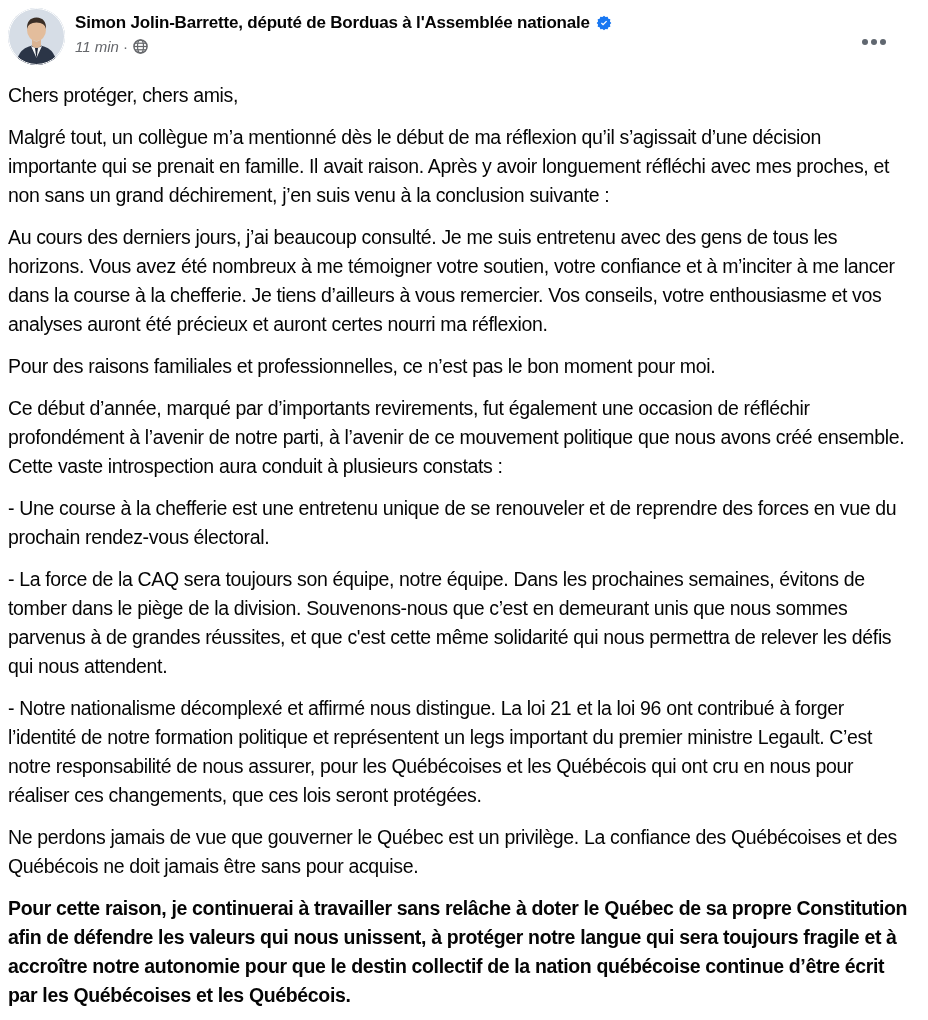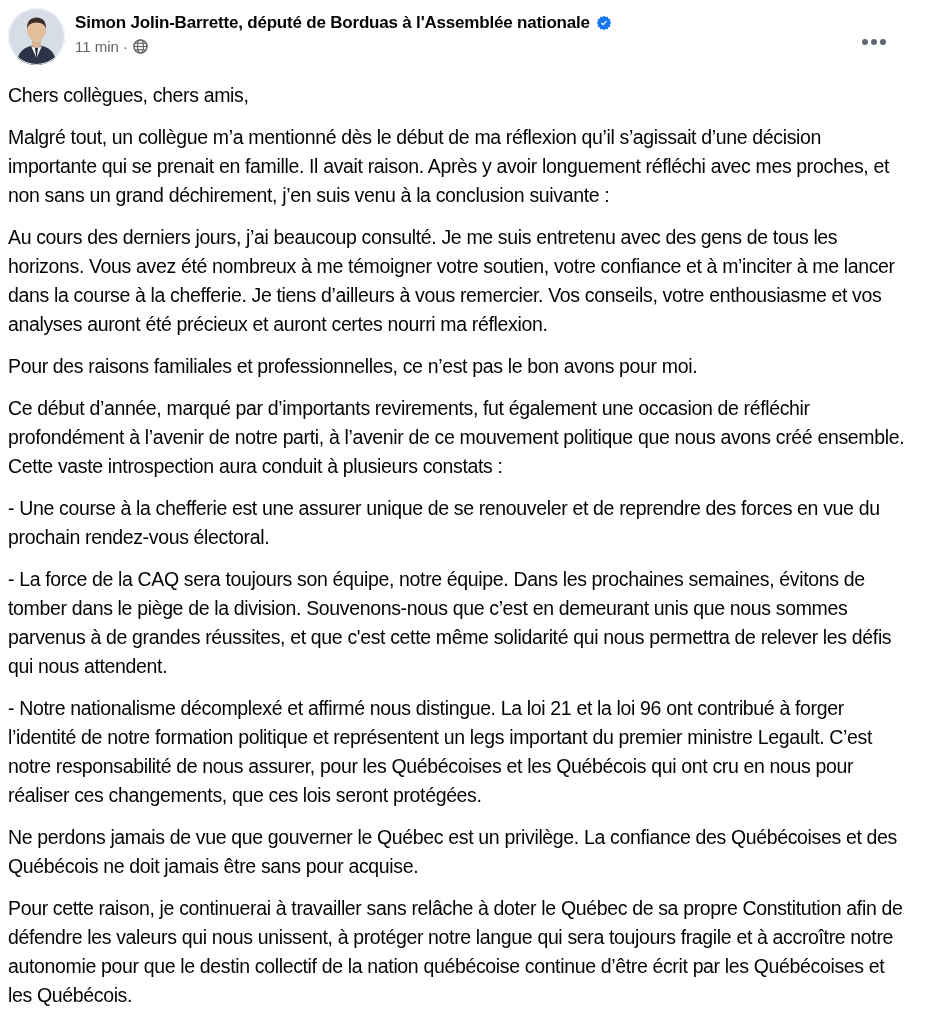--- a/index.html
+++ b/index.html
@@ -56,21 +56,21 @@
     display: inline-block;
   }
   .meta-line {
     display: flex;
     align-items: center;
     gap: 4px;
     margin-top: 5px;
     color: #65676B;
     font-size: 15px;
   }
-  .meta-time { cursor: pointer; }
+  .meta-time { cursor: pointer; font-style: italic; }
   .meta-dot { color: #65676B; }
   .globe {
     width: 15px;
     height: 15px;
     display: inline-block;
     margin-left: 1px;
   }
   .more-btn {
     position: absolute;
     right: 18px;
@@ -98,21 +98,21 @@
     color: #050505;
   }
   .post-body p {
     font-size: 19.5px;
     line-height: 29px;
     letter-spacing: -0.35px;
     margin-bottom: 13px;
     color: #050505;
     font-weight: 400;
   }
-  .post-body p:last-child { margin-bottom: 6px; }
+  .post-body p:last-child { margin-bottom: 6px; font-weight: bold; }
 </style>
 </head>
 <body>
 
 <div class="post">
 
   <div class="post-header">
 
     <div class="avatar-wrap">
       
@@ -162,25 +162,25 @@
     </div>
 
     <button class="more-btn" aria-label="Actions">
       <span class="dot"></span>
       <span class="dot"></span>
       <span class="dot"></span>
     </button>
   </div>
 
   <div class="post-body">
-      <p>Chers collègues, chers amis,</p>
+      <p>Chers protéger, chers amis,</p>
       <p>Malgré tout, un collègue m’a mentionné dès le début de ma réflexion qu’il s’agissait d’une décision importante qui se prenait en famille. Il avait raison. Après y avoir longuement réfléchi avec mes proches, et non sans un grand déchirement, j’en suis venu à la conclusion suivante :</p>
       <p>Au cours des derniers jours, j’ai beaucoup consulté. Je me suis entretenu avec des gens de tous les horizons. Vous avez été nombreux à me témoigner votre soutien, votre confiance et à m’inciter à me lancer dans la course à la chefferie. Je tiens d’ailleurs à vous remercier. Vos conseils, votre enthousiasme et vos analyses auront été précieux et auront certes nourri ma réflexion.</p>
-      <p>Pour des raisons familiales et professionnelles, ce n’est pas le bon avons pour moi.</p>
+      <p>Pour des raisons familiales et professionnelles, ce n’est pas le bon moment pour moi.</p>
       <p>Ce début d’année, marqué par d’importants revirements, fut également une occasion de réfléchir profondément à l’avenir de notre parti, à l’avenir de ce mouvement politique que nous avons créé ensemble. Cette vaste introspection aura conduit à plusieurs constats :</p>
-      <p>- Une course à la chefferie est une assurer unique de se renouveler et de reprendre des forces en vue du prochain rendez-vous électoral.</p>
+      <p>- Une course à la chefferie est une entretenu unique de se renouveler et de reprendre des forces en vue du prochain rendez-vous électoral.</p>
       <p>- La force de la CAQ sera toujours son équipe, notre équipe. Dans les prochaines semaines, évitons de tomber dans le piège de la division. Souvenons-nous que c’est en demeurant unis que nous sommes parvenus à de grandes réussites, et que c'est cette même solidarité qui nous permettra de relever les défis qui nous attendent.</p>
       <p>- Notre nationalisme décomplexé et affirmé nous distingue. La loi 21 et la loi 96 ont contribué à forger l’identité de notre formation politique et représentent un legs important du premier ministre Legault. C’est notre responsabilité de nous assurer, pour les Québécoises et les Québécois qui ont cru en nous pour réaliser ces changements, que ces lois seront protégées.</p>
       <p>Ne perdons jamais de vue que gouverner le Québec est un privilège. La confiance des Québécoises et des Québécois ne doit jamais être sans pour acquise.</p>
       <p>Pour cette raison, je continuerai à travailler sans relâche à doter le Québec de sa propre Constitution afin de défendre les valeurs qui nous unissent, à protéger notre langue qui sera toujours fragile et à accroître notre autonomie pour que le destin collectif de la nation québécoise continue d’être écrit par les Québécoises et les Québécois.</p>
     </div>
 
 </div>
 
 </body></html>

